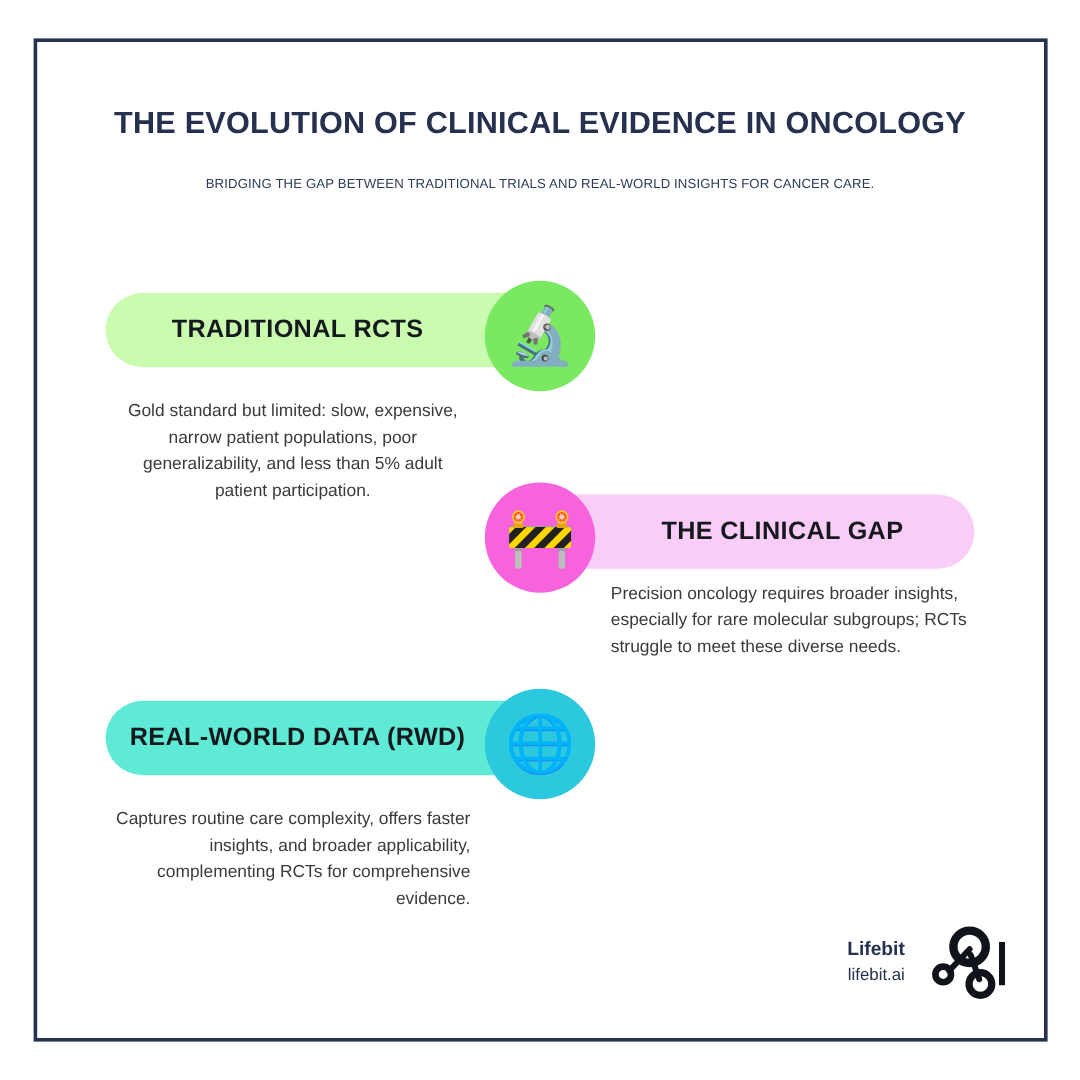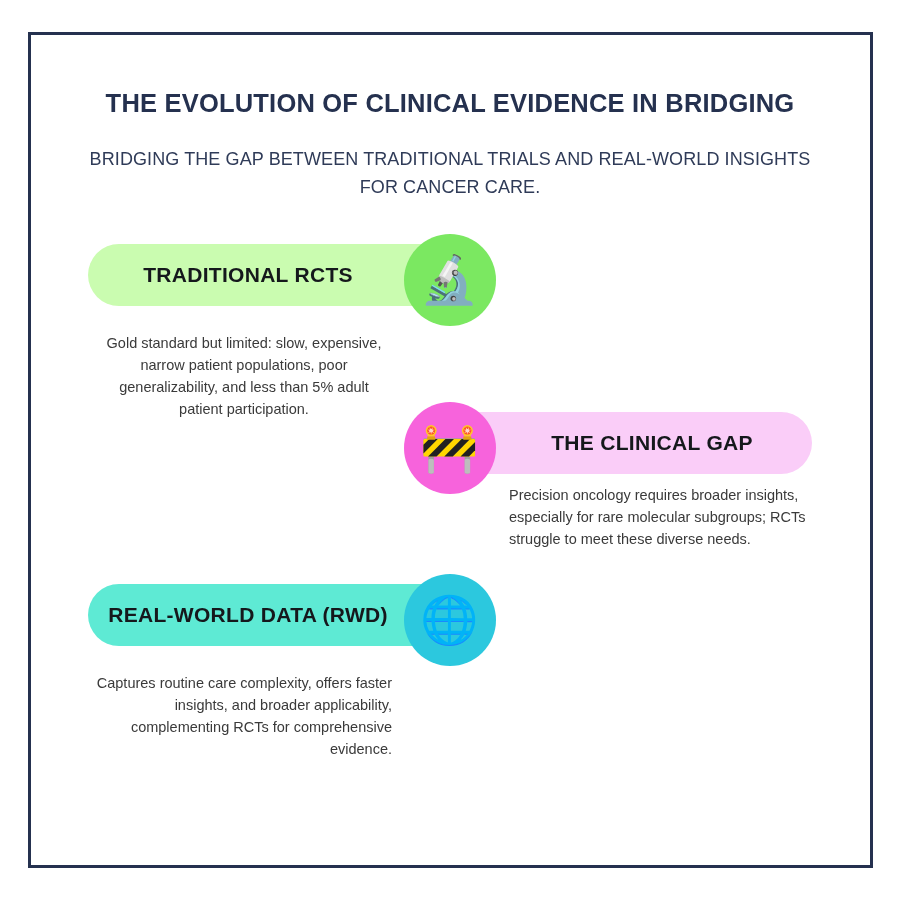--- a/index.html
+++ b/index.html
@@ -44,21 +44,21 @@
     font-size: 25.5px;
     font-weight: bold;
     letter-spacing: 0.2px;
     color: #25314f;
     line-height: 1.25;
     margin: 0;
   }
   .subtitle {
     margin: 26px auto 0 auto;
     width: 730px;
-    font-size: 18px;
+    font-size: 11px;
     font-weight: normal;
     color: #2f3b58;
     line-height: 1.55;
     letter-spacing: 0.1px;
   }
 
   
   .section {
     position: absolute;
     left: 0;
@@ -204,21 +204,21 @@
   }
 </style>
 </head>
 <body>
 
 <div class="canvas">
 
   <div class="frame" style="border-color: rgb(37, 49, 79);"></div>
 
   <div class="header">
-    <div class="title">THE EVOLUTION OF CLINICAL EVIDENCE IN BRIDGING</div>
+    <div class="title">THE EVOLUTION OF CLINICAL EVIDENCE IN ONCOLOGY</div>
     <div class="subtitle">BRIDGING THE GAP BETWEEN TRADITIONAL TRIALS AND REAL-WORLD INSIGHTS FOR CANCER CARE.</div>
   </div>
 
   <div class="section s1">
     <div class="pill" style="background: rgb(202, 252, 176);">
       <span class="pill-label">TRADITIONAL RCTS</span>
     </div>
     <div class="icon-circle" style="background: rgb(123, 232, 97);">
       <span class="icon-glyph">🔬</span>
     </div>
@@ -238,14 +238,28 @@
   <div class="section s3">
     <div class="pill" style="background: #5eead4;">
       <span class="pill-label">REAL-WORLD DATA (RWD)</span>
     </div>
     <div class="icon-circle" style="background: rgb(44, 200, 222);">
       <span class="icon-glyph">🌐</span>
     </div>
     <div class="body-text">Captures routine care complexity, offers faster insights, and broader applicability, complementing RCTs for comprehensive evidence.</div>
   </div>
 
+  <div class="footer">
+    <div class="footer-words">
+      <div class="brand-name">Lifebit</div>
+      <div class="brand-url">lifebit.ai</div>
+    </div>
+    <svg class="logo-mark" viewBox="0 0 72 66">
+      <line x1="23" y1="40" x2="40" y2="22" stroke="#11131a" stroke-width="5" stroke-linecap="round"></line>
+      <line x1="41" y1="27" x2="48" y2="47" stroke="#11131a" stroke-width="5" stroke-linecap="round"></line>
+      <circle cx="40" cy="20" r="13.5" fill="none" stroke="#11131a" stroke-width="7"></circle>
+      <circle cx="49" cy="51" r="9.5" fill="none" stroke="#11131a" stroke-width="6"></circle>
+      <circle cx="18" cy="43" r="6.5" fill="none" stroke="#11131a" stroke-width="5.5"></circle>
+      <line x1="67" y1="16" x2="67" y2="52" stroke="#11131a" stroke-width="5" stroke-linecap="butt"></line>
+    </svg>
+  </div>
 
 </div>
 
 </body></html>

